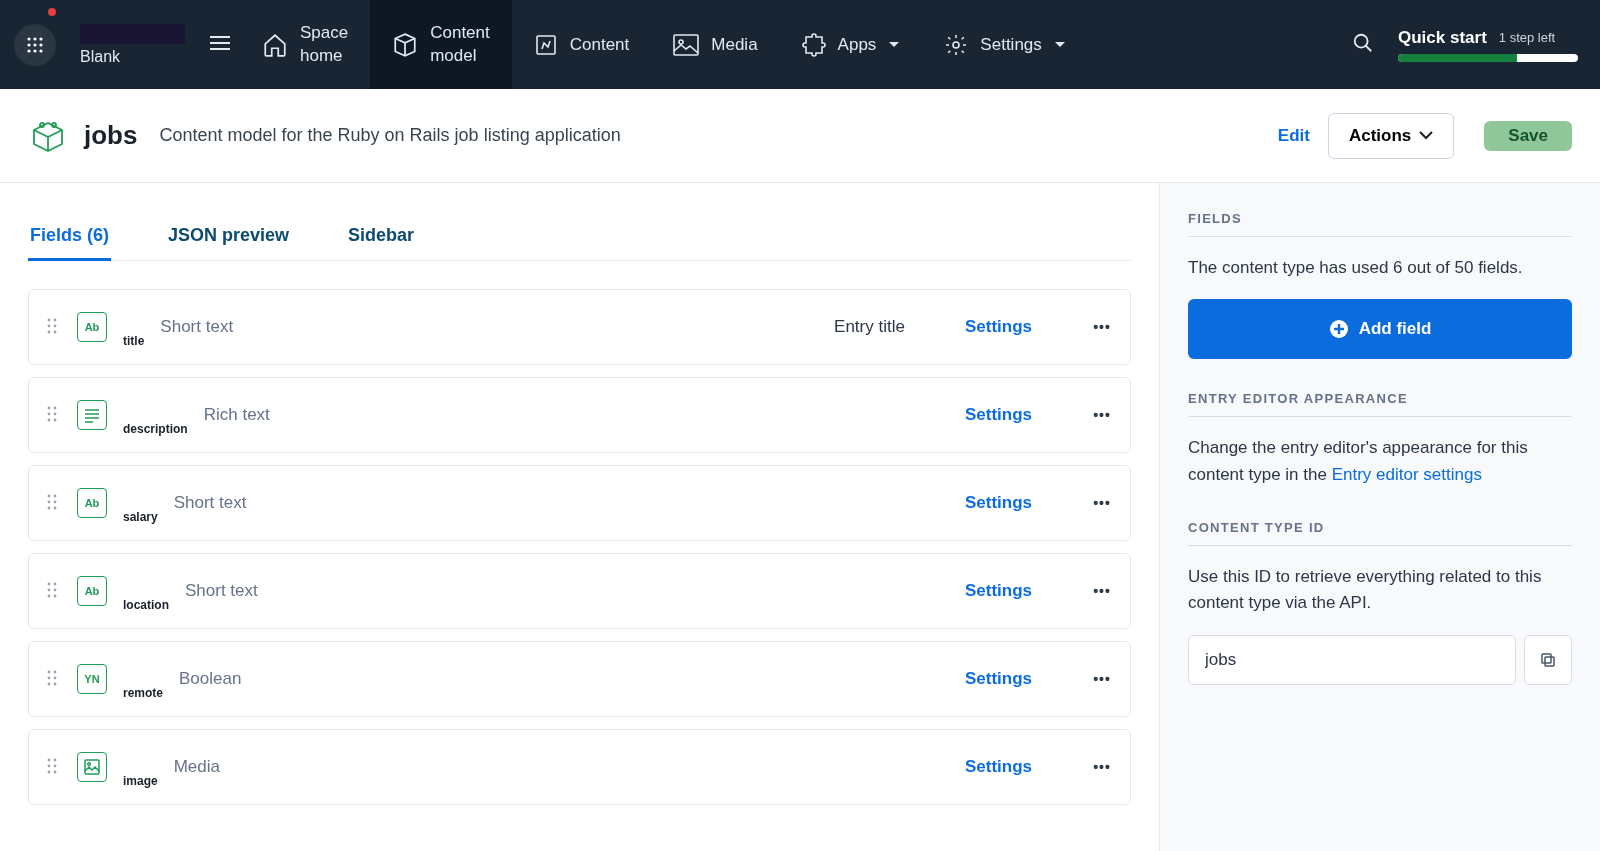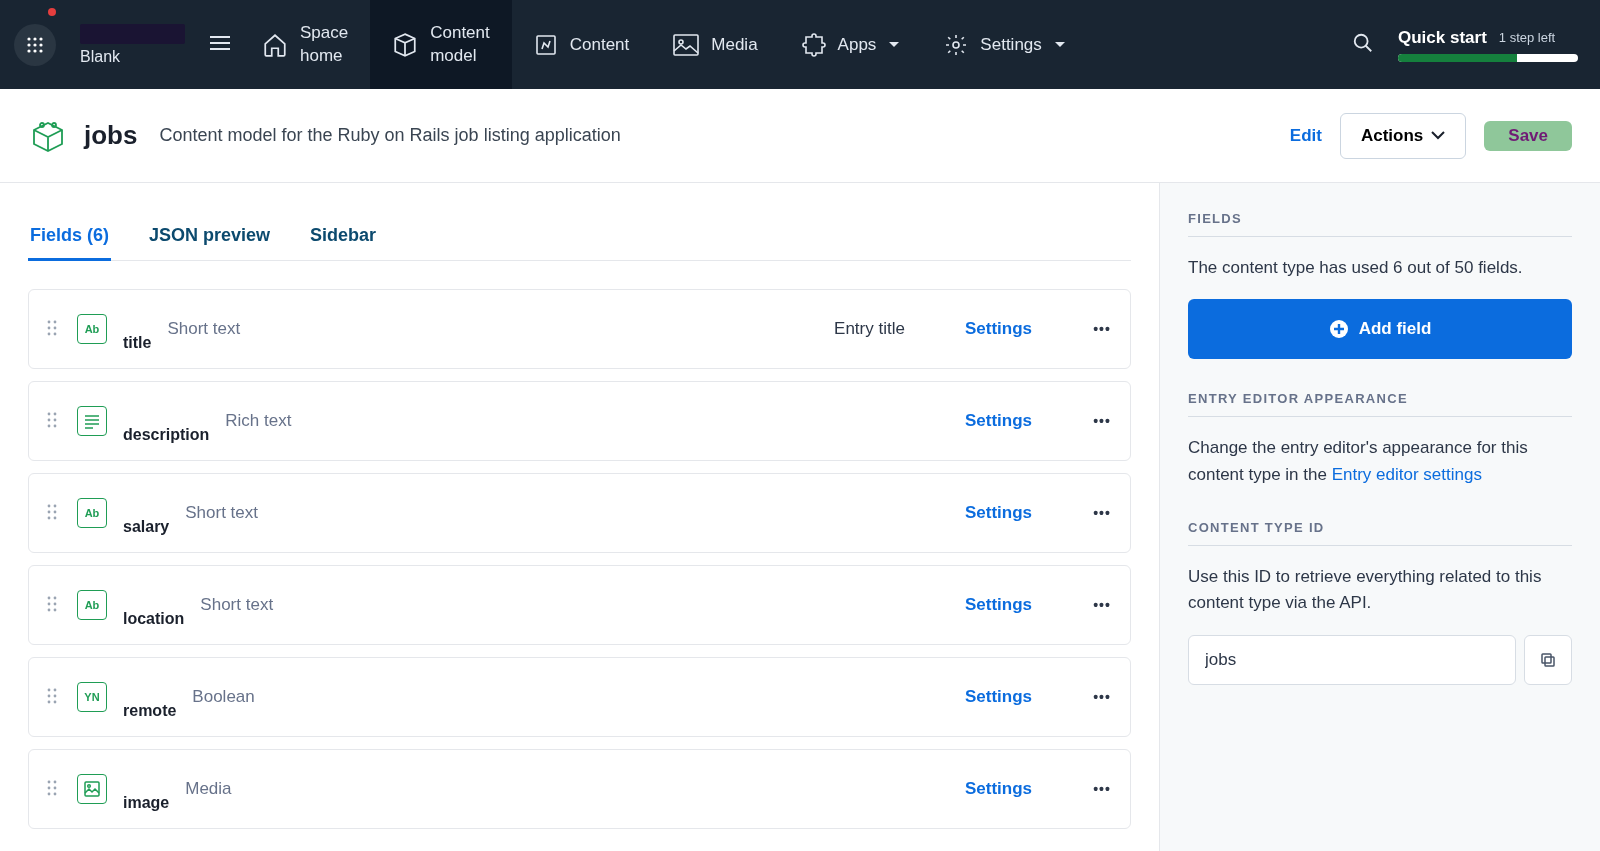--- a/index.html
+++ b/index.html
@@ -29,38 +29,38 @@
 
 
 .titlebar { height: 94px; border-bottom: 1px solid #e5e7eb; display: flex; align-items: center; padding: 0 28px; gap: 16px; }
 .titlebar-icon svg { display: block; }
 .titlebar-name { font-size: 26px; font-weight: 800; }
 .titlebar-desc { font-size: 18px; color: #3a4552; margin-left: 6px; }
 .titlebar-actions { margin-left: auto; display: flex; align-items: center; gap: 18px; }
 .link-edit { color: #0b6cde; font-size: 17px; font-weight: 600; cursor: pointer; }
 .btn { border-radius: 6px; font-size: 17px; font-weight: 600; cursor: pointer; display: inline-flex; align-items: center; gap: 8px; }
 .btn-outline { border: 1px solid #cbd5e0; background: #fff; padding: 12px 20px; }
-.btn-save { background: #8fc79a; color: #701a75; padding: 5px 24px; border: none; }
+.btn-save { background: #8fc79a; color: #14532d; padding: 5px 24px; border: none; margin-left: 12px; }
 
 
 .main { display: flex; align-items: stretch; }
 .left { flex: 1; padding: 28px; border-right: 1px solid #e5e7eb; min-height: 670px; }
 .right { width: 440px; padding: 28px; background: #f7f9fa; }
 
 
-.tabs { display: flex; gap: 36px; border-bottom: 1px solid #e5e7eb; margin-bottom: 28px; }
+.tabs { display: flex; gap: 55px; border-bottom: 1px solid #e5e7eb; margin-bottom: 28px; }
 .tab { padding: 14px 2px; font-size: 18px; font-weight: 700; color: #0c4a6e; cursor: pointer; position: relative; }
 .tab.active { color: #0b6cde; }
 .tab.active::after { content: ""; position: absolute; left: 0; right: 0; bottom: -1px; height: 3px; background: #0b6cde; }
 
 
 .fieldrow { border: 1px solid #e5e7eb; border-radius: 6px; padding: 16px 18px; display: flex; align-items: center; gap: 16px; margin-bottom: 12px; }
 .drag-handle { color: #9aa4b2; cursor: grab; width: 14px; }
 .ftype-badge { width: 30px; height: 30px; border: 1.5px solid #1f9d55; border-radius: 4px; display: flex; align-items: center; justify-content: center; color: #1f9d55; font-size: 11px; font-weight: 700; }
-.field-name { font-size: 16px; font-weight: 700; margin-top: 28px; }
+.field-name { font-size: 12px; font-weight: 700; margin-top: 28px; }
 .field-type { font-size: 17px; color: #67728a; }
 .field-meta { margin-left: auto; display: flex; align-items: center; gap: 60px; }
 .entry-title { font-size: 17px; color: #2d3748; }
 .settings-link { color: #0b6cde; font-size: 17px; font-weight: 600; cursor: pointer; }
 .more-btn { color: #2d3748; cursor: pointer; width: 20px; text-align: center; font-weight: 700; letter-spacing: 1px; }
 
 
 .panel-h { font-size: 13px; font-weight: 700; letter-spacing: 1.3px; color: #67728a; border-bottom: 1px solid #d7dde4; padding-bottom: 10px; margin-bottom: 18px; text-transform: uppercase; }
 .panel-p { font-size: 17px; color: #2d3748; line-height: 1.55; margin-bottom: 18px; }
 .btn-addfield { background: #0b6cde; color: #fff; border: none; border-radius: 6px; width: 100%; padding: 20px; font-size: 17px; font-weight: 700; display: flex; align-items: center; justify-content: center; gap: 10px; cursor: pointer; margin-bottom: 32px; }

